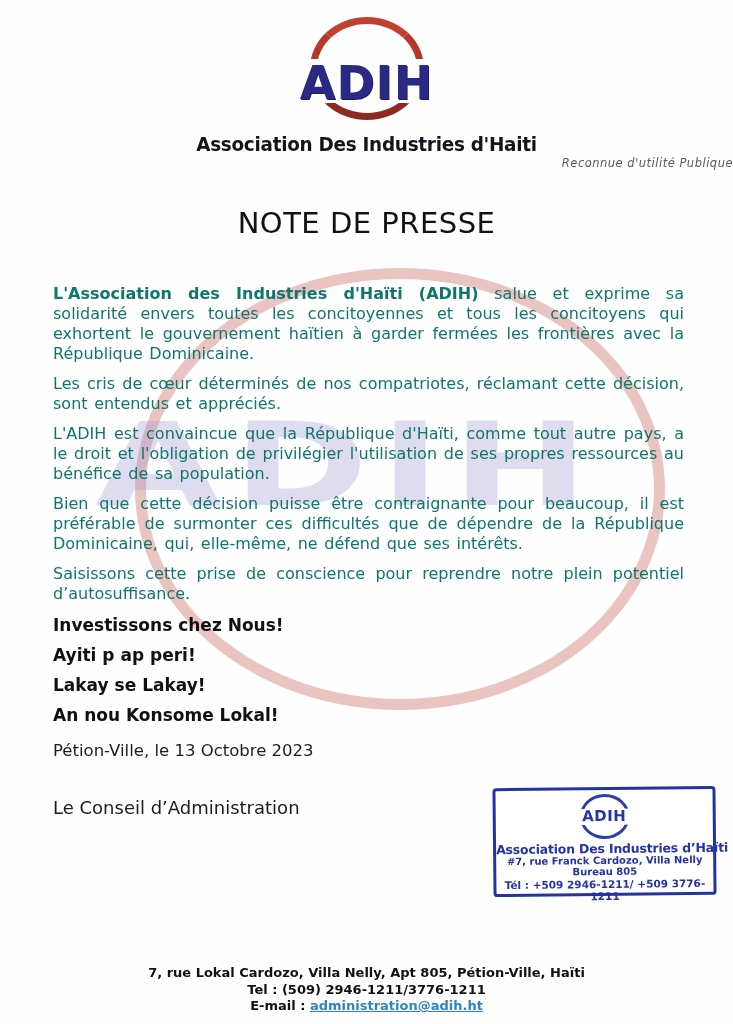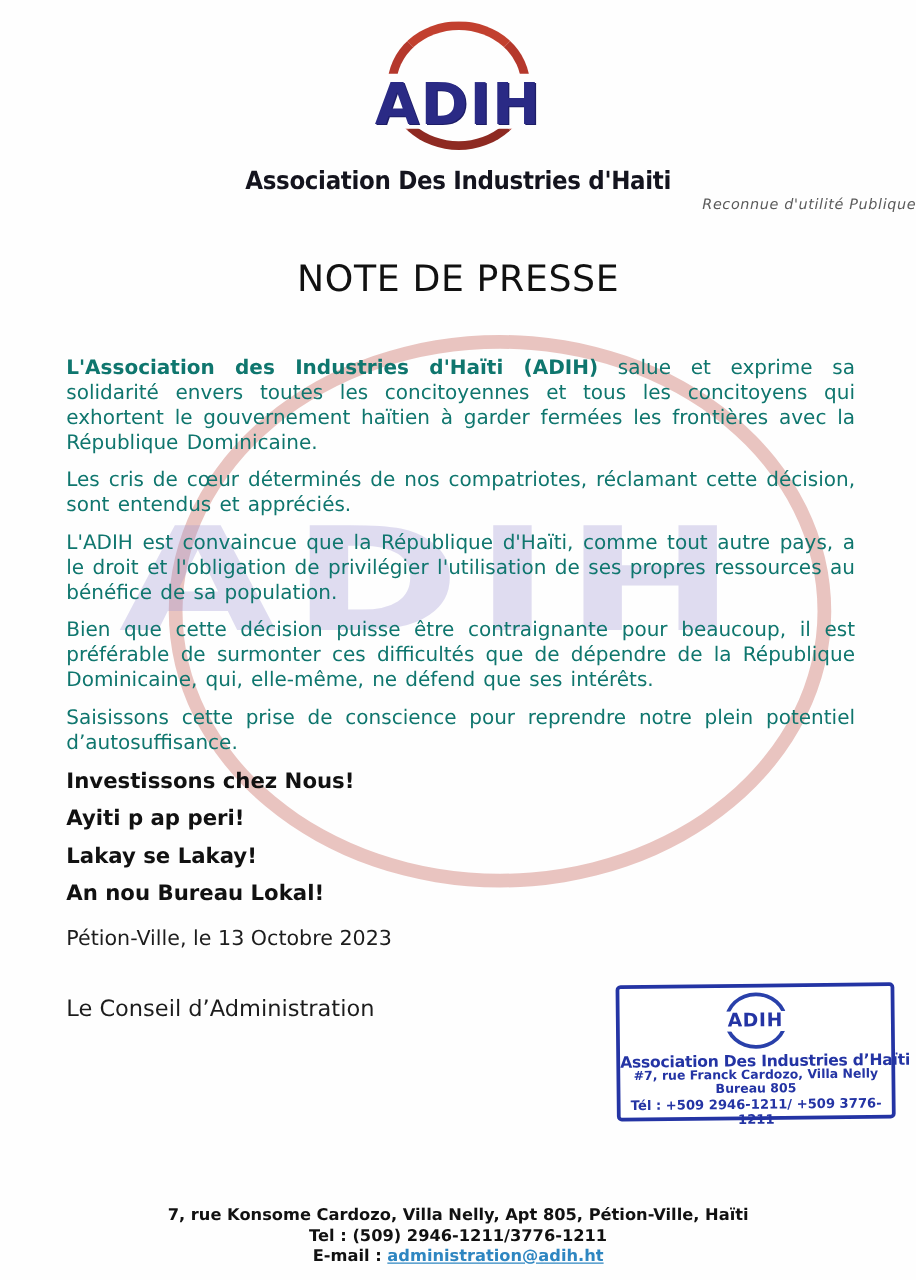--- a/index.html
+++ b/index.html
@@ -123,39 +123,39 @@
       <p><strong>L'Association des Industries d'Haïti (ADIH)</strong><span> salue et exprime sa solidarité envers toutes les concitoyennes et tous les concitoyens qui exhortent le gouvernement haïtien à garder fermées les frontières avec la République Dominicaine.</span></p>
       <p>Les cris de cœur déterminés de nos compatriotes, réclamant cette décision, sont entendus et appréciés.</p>
       <p>L'ADIH est convaincue que la République d'Haïti, comme tout autre pays, a le droit et l'obligation de privilégier l'utilisation de ses propres ressources au bénéfice de sa population.</p>
       <p>Bien que cette décision puisse être contraignante pour beaucoup, il est préférable de surmonter ces difficultés que de dépendre de la République Dominicaine, qui, elle-même, ne défend que ses intérêts.</p>
       <p>Saisissons cette prise de conscience pour reprendre notre plein potentiel d’autosuffisance.</p>
 
       <div class="slogans">
         <div class="slogan">Investissons chez Nous!</div>
         <div class="slogan">Ayiti p ap peri!</div>
         <div class="slogan">Lakay se Lakay!</div>
-        <div class="slogan">An nou Bureau Lokal!</div>
+        <div class="slogan">An nou Konsome Lokal!</div>
       </div>
 
       <div class="dateline">Pétion-Ville, le 13 Octobre 2023</div>
       <div class="signature">Le Conseil d’Administration</div>
     </div>
   </div>
 
   <div class="stamp">
     <div class="stamp-logo">
       <div class="stamp-ring"></div>
       <div class="stamp-band"></div>
       <div class="stamp-word">ADIH</div>
     </div>
     <div class="stamp-org">Association Des Industries d’Haïti</div>
     <div class="stamp-addr">#7, rue Franck Cardozo, Villa Nelly</div>
     <div class="stamp-addr">Bureau 805</div>
     <div class="stamp-tel">Tél : +509 2946-1211/ +509 3776-1211</div>
   </div>
 
   <div class="footer">
-    <div>7, rue Konsome Cardozo, Villa Nelly, Apt 805, Pétion-Ville, Haïti</div>
+    <div>7, rue Lokal Cardozo, Villa Nelly, Apt 805, Pétion-Ville, Haïti</div>
     <div>Tel : (509) 2946-1211/3776-1211</div>
     <div><span>E-mail : </span><a>administration@adih.ht</a></div>
   </div>
 
 </div>
 
 </body></html>

